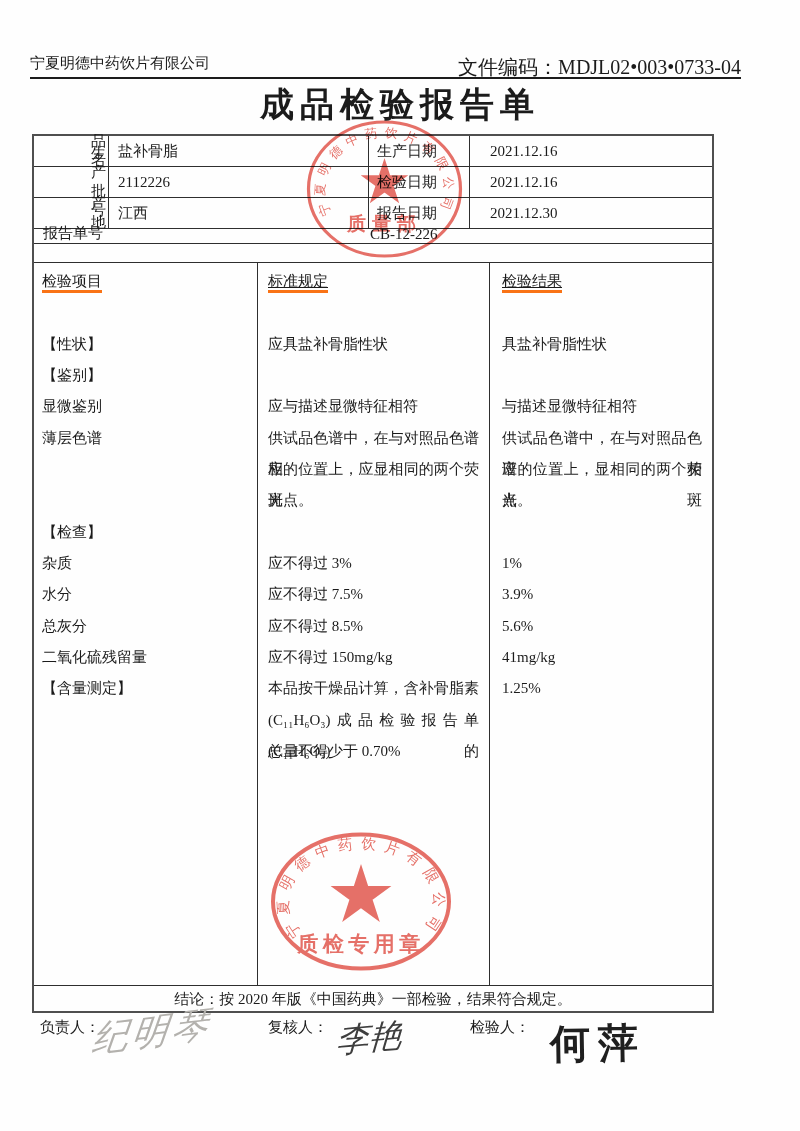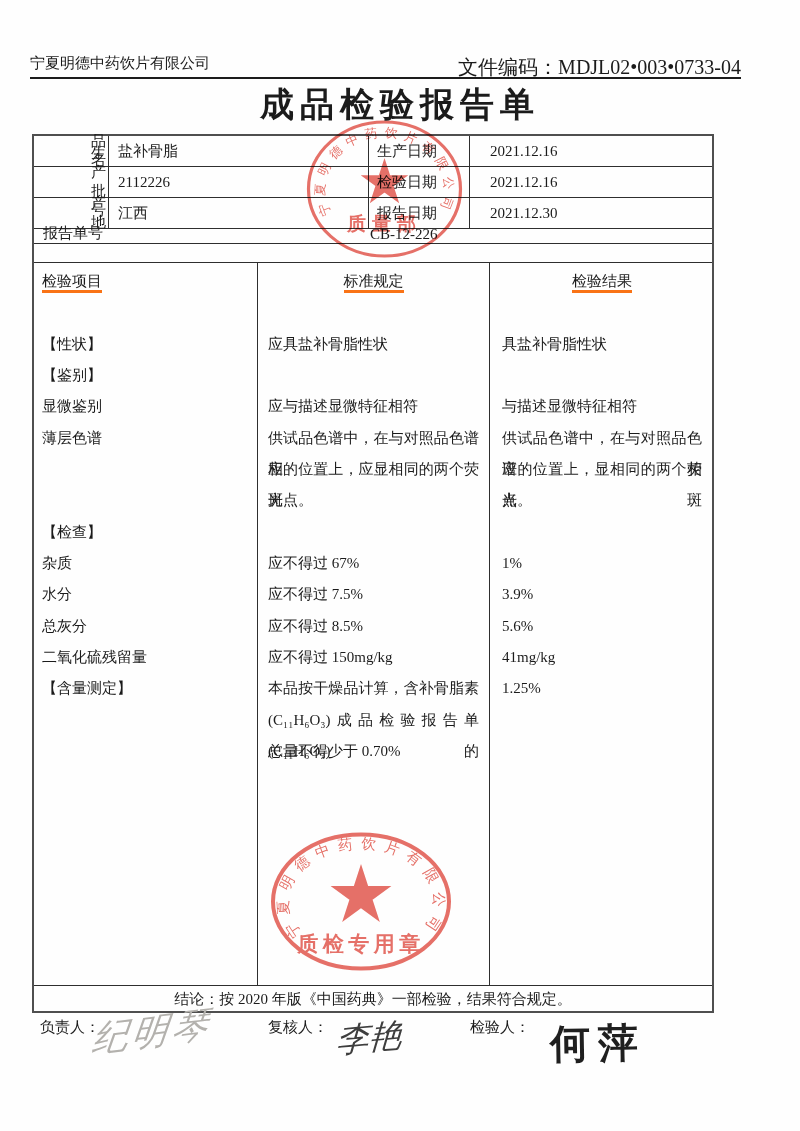--- a/index.html
+++ b/index.html
@@ -33,21 +33,21 @@
          border-top:1px solid #2e2e2e;display:flex;}
   .tcol{height:100%;padding-top:3px;font-size:15px;}
   .tc1{width:224px;border-right:1px solid #2e2e2e;}
   .tc2{width:232px;border-right:1px solid #2e2e2e;}
   .tc3{width:222px;}
   .tline{height:31.35px;line-height:31.35px;white-space:nowrap;overflow:visible;}
   .tc1 .tline{padding-left:8px;}
   .tc2 .tline{padding-left:10px;padding-right:10px;}
   .tc3 .tline{padding-left:12px;padding-right:10px;}
   .tline.hdr{text-align:left;}
-  .tc2 .tline.hdr,.tc3 .tline.hdr{text-align:center;}
+  .tc2 .tline.hdr,.tc3 .tline.hdr{text-align:left;text-decoration:underline;}
   .tline.hdr .ul{border-bottom:3px solid #f97316;padding-bottom:1px;}
   .tline.fill{white-space:normal;text-align:justify;text-align-last:justify;}
   
   .concl{position:absolute;left:0;right:0;top:849px;height:26px;border-top:1px solid #2e2e2e;
          text-align:center;font-size:15px;line-height:26px;}
   
   .sig-label{position:absolute;top:1018px;font-size:15px;}
   .sig-name{position:absolute;font-family:"Liberation Serif","DejaVu Serif",serif;}
   .sig-resp{left:92px;top:1008px;font-size:36px;font-style:italic;color:#b3b1ad;
             transform:rotate(-7deg) skewX(-14deg);letter-spacing:4px;}
@@ -125,21 +125,21 @@
       <div class="tcol tc2" id="col-standard">
           <div class="tline hdr"><span class="ul">标准规定</span></div>
           <div class="tline"></div>
           <div class="tline">应具盐补骨脂性状</div>
           <div class="tline"></div>
           <div class="tline">应与描述显微特征相符</div>
           <div class="tline fill">供试品色谱中，在与对照品色谱相</div>
           <div class="tline fill">应的位置上，应显相同的两个荧光</div>
           <div class="tline">斑点。</div>
           <div class="tline"></div>
-          <div class="tline">应不得过 67%</div>
+          <div class="tline">应不得过 3%</div>
           <div class="tline">应不得过 7.5%</div>
           <div class="tline">应不得过 8.5%</div>
           <div class="tline">应不得过 150mg/kg</div>
           <div class="tline fill">本品按干燥品计算，含补骨脂素</div>
           <div class="tline fill">(C₁₁H₆O₃)成品检验报告单(C₁₁H₆O₃)的</div>
           <div class="tline">总量不得少于 0.70%</div>
         </div>
       <div class="tcol tc3" id="col-result">
           <div class="tline hdr"><span class="ul">检验结果</span></div>
           <div class="tline"></div>

